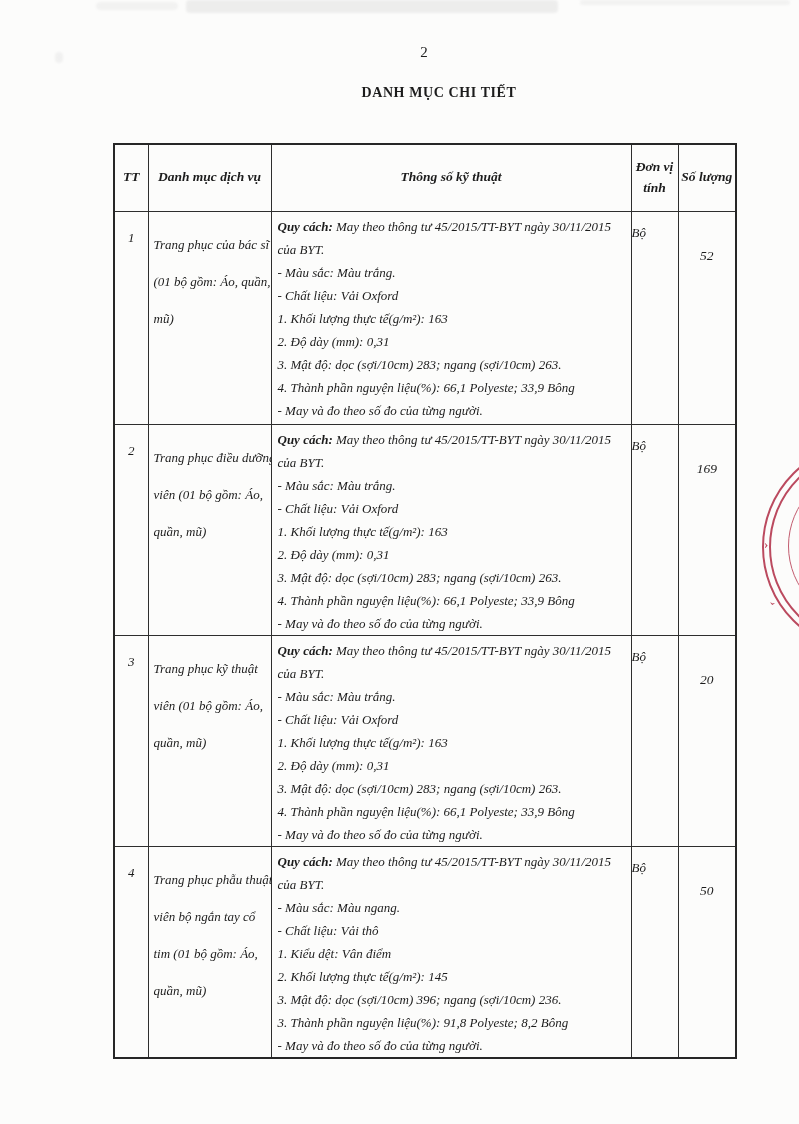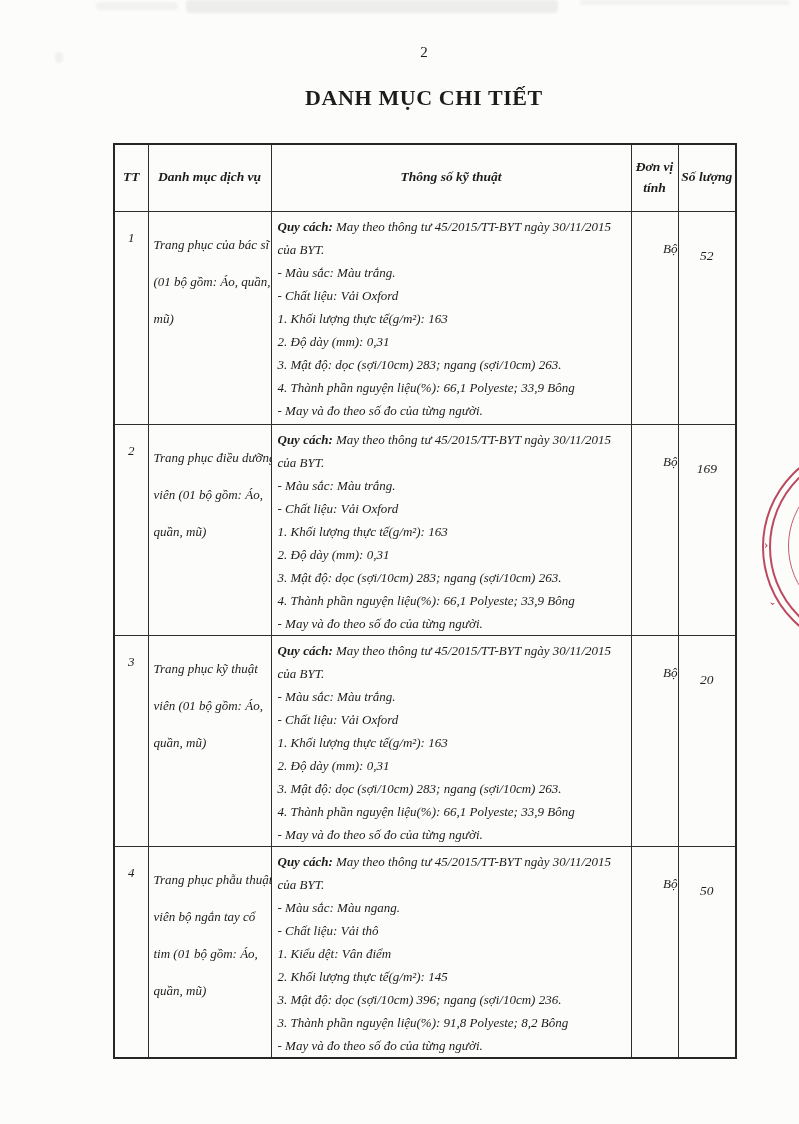--- a/index.html
+++ b/index.html
@@ -16,22 +16,22 @@
   .smudge.s1{left:186px;top:0;width:372px;height:13px;}
   .smudge.s2{left:96px;top:2px;width:82px;height:8px;opacity:.3;}
   .smudge.s3{left:580px;top:0;width:210px;height:5px;opacity:.3;}
   .smudge.s4{left:55px;top:52px;width:8px;height:11px;opacity:.35;}
 
   .page-number{
     position:absolute;left:113px;top:44px;width:622px;
     text-align:center;font-size:15px;
   }
   .doc-title{
-    position:absolute;left:113px;top:85px;width:622px;margin:0;
-    text-align:center;font-size:22px;font-weight:bold;letter-spacing:.6px;
+    position:absolute;left:128px;top:85px;width:622px;margin:0;
+    text-align:center;font-size:14px;font-weight:bold;letter-spacing:.6px;
   }
 
   table.doc-table{
     position:absolute;left:113px;top:143px;width:622px;
     border-collapse:collapse;table-layout:fixed;
     border:2.2px solid #262626;
     border-bottom-width:2.6px;
     font-size:13px;
     font-style:italic;
   }
@@ -50,21 +50,21 @@
   tbody tr:nth-child(1){height:213px;}
   tbody tr:nth-child(2){height:210px;}
   tbody tr:nth-child(3){height:207px;}
   tbody tr:nth-child(4){height:207px;}
 
   td.c-tt{text-align:center;padding-top:18px;font-size:13px;}
   td.c-service{padding:14px 3px 0 5px;}
   td.c-service .svc-line{line-height:37px;white-space:nowrap;}
   td.c-specs{padding:3px 2px 0 6px;}
   td.c-specs .spec-line{line-height:23px;white-space:nowrap;}
-  td.c-unit{text-align:right;padding-top:29px;}
+  td.c-unit{text-align:left;padding-top:13px;}
   td.c-qty{text-align:center;padding-top:36px;font-size:13.5px;}
 
   
   .stamp-ring{position:absolute;border-radius:50%;border:2.4px solid rgba(187,74,95,.8);}
   .stamp-ring.r1{left:762px;top:442px;width:206px;height:206px;}
   .stamp-ring.r2{left:769px;top:449px;width:192px;height:192px;border-width:2px;}
   .stamp-ring.r3{left:788px;top:468px;width:154px;height:154px;border-width:1.8px;opacity:.9;}
   .stamp-glyph{position:absolute;color:rgba(187,74,95,.9);font-size:13px;font-weight:bold;}
   .stamp-glyph.g1{left:764px;top:536px;}
   .stamp-glyph.g2{left:772px;top:598px;transform:rotate(100deg);font-size:11px;}

